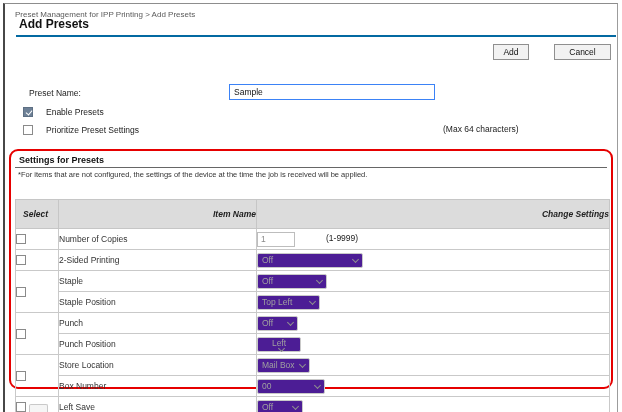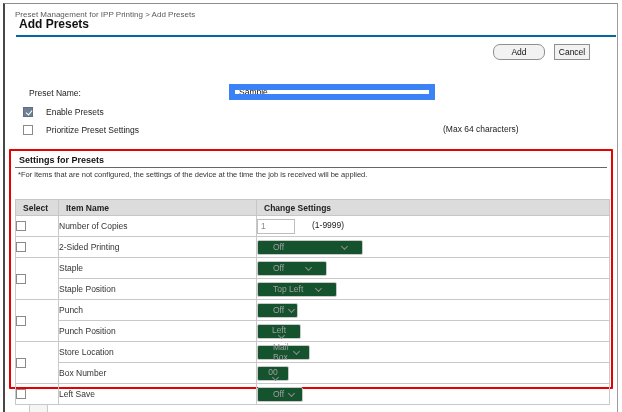--- a/index.html
+++ b/index.html
@@ -16,84 +16,84 @@
   .page-title{
     position:absolute;left:11px;top:13px;width:597px;margin:0;
     font-size:12px;font-weight:bold;color:#111;
     padding:0 0 4px 3px;border-bottom:2px solid #0369a1;
   }
   .btn{
     position:absolute;height:16px;font-size:8.5px;line-height:14px;text-align:center;
     background:#f2f2f2;border:1px solid #8f8f8f;color:#111;padding:0;
     font-family:"Liberation Sans",sans-serif;box-sizing:border-box;cursor:pointer;
   }
-  .btn-add{left:488px;top:40px;width:52px;border-radius:7px;}
-  .btn-cancel{left:549px;top:40px;width:36px;}
+  .btn-add{left:488px;top:40px;width:36px;}
+  .btn-cancel{left:549px;top:40px;width:57px;}
   .secbar{
     position:absolute;left:7px;top:59px;width:597px;height:15px;box-sizing:border-box;
     background:var(--section-bar-bg,#e4e4e4);font-size:8.5px;font-weight:bold;color:#111;
     line-height:15px;padding-left:7px;
   }
   .flabel{position:absolute;font-size:8.5px;color:#222;}
   .lbl-preset-name{left:24px;top:84px;}
   .inp-preset-name{
     position:absolute;left:224px;top:80px;width:206px;height:16px;box-sizing:border-box;
-    border:6px solid #3b82f6;font-size:8.5px;padding:0 4px;color:#111;
+    border:1px solid #3b82f6;font-size:8.5px;padding:0 4px;color:#111;
     font-family:"Liberation Sans",sans-serif;
   }
   .lbl-max{left:438px;top:84px;margin-top:36px;}
   .cbrow{position:absolute;display:flex;align-items:center;gap:13px;font-size:8.5px;color:#222;}
   .cbrow-enable{left:18px;top:103px;}
   .cbrow-prioritize{left:18px;top:121px;}
   .cb{width:10px;height:10px;border:1px solid #8a8a8a;background:#fff;box-sizing:border-box;position:relative;cursor:pointer;}
   .cb.checked{background:var(--checked-checkbox,#6d8096);border-color:#5d6f83;}
   .cb.checked::after{
     content:"";position:absolute;left:2.5px;top:0.5px;width:3px;height:5px;
     border-right:1.5px solid #fff;border-bottom:1.5px solid #fff;transform:rotate(40deg);
   }
   .redbox{
     position:absolute;left:4px;top:145px;width:604px;height:240px;box-sizing:border-box;
-    border:2px solid var(--accent-border,#e60000);border-radius:1px;padding:2px 3px;
+    border:2px solid var(--accent-border,#e60000);border-radius:9px;padding:2px 3px;
     background:#fff;
   }
   .settings-title{
     font-size:9px;font-weight:bold;color:#111;margin:0 1px;
     padding:2px 0 2px 4px;border-bottom:1px solid #666;
   }
   .note{font-size:7.5px;color:#333;padding:2px 0 20px 4px;}
   table.settings{
     border-collapse:collapse;table-layout:fixed;width:594px;margin-left:1px;
   }
   table.settings th{
-    background:var(--table-header-bg,#dcdcdc);height:16px;text-align:left;
+    background:var(--table-header-bg,#dcdcdc);height:29px;text-align:left;
     font-size:8.5px;font-weight:bold;color:#222;padding:0 0 0 7px;
-    border:1px solid #c6c6c6;box-sizing:border-box;
-  }
-  table.settings th + th{border-left:1px solid #fbfbfb;}
+    border:1px solid #c6c6c6;box-sizing:border-box;font-style:italic;
+  }
+  table.settings th + th{border-left:1px solid #fbfbfb;text-align:right;}
   table.settings td{
     border:1px solid #c9c9c9;height:21px;padding:0;font-size:8.5px;box-sizing:border-box;
   }
   tr.dashed td{border-bottom-style:dashed;}
   td.sel-cell{padding-left:8px;}
   td.name-cell{padding-left:10px;color:#333;}
   td.ctrl-cell{padding-left:5px;}
   .sel{
     display:inline-flex;align-items:center;justify-content:space-between;box-sizing:border-box;
-    height:15px;background:#14532d;border:1px solid #c9c9c9;border-radius:2px;
-    color:#a0a0a0;font-size:8.5px;padding:0 15px;vertical-align:middle;cursor:default;
+    height:15px;background:#4c1d95;border:1px solid #c9c9c9;border-radius:2px;
+    color:#a0a0a0;font-size:8.5px;padding:0 4px;vertical-align:middle;cursor:default;
   }
   .chev{
     width:4px;height:4px;border-right:1px solid #8f8f8f;border-bottom:1px solid #8f8f8f;
     transform:rotate(45deg);margin-left:5px;margin-top:-2px;flex:none;
   }
   .num-input{
     width:38px;height:15px;border:1px solid #bdbdbd;font-size:8.5px;color:#8a8a8a;
     padding:0 3px;box-sizing:border-box;font-family:"Liberation Sans",sans-serif;vertical-align:middle;
   }
-  .suffix{font-size:8.5px;color:#222;margin-left:5px;padding-left:12px;}
+  .suffix{font-size:8.5px;color:#222;margin-left:19px;padding-left:12px;}
   .cutoff{
     position:absolute;left:24px;top:400px;width:17px;height:12px;
     border:1px solid #c9c9c9;border-bottom:none;border-radius:2px 2px 0 0;background:#f5f5f5;
   }
 </style>
 </head>
 <body>
 
 <div class="win">
 
@@ -157,21 +157,21 @@
               <div class="cb"></div>
             </td>
             <td class="name-cell">Staple</td>
             <td class="ctrl-cell"><div class="sel" style="width: 70px;">
                 <span>Off</span>
                 <span class="chev"></span>
               </div></td>
           </tr>
           <tr>
             <td class="name-cell">Staple Position</td>
-            <td class="ctrl-cell"><div class="sel" style="width: 80px;">
+            <td class="ctrl-cell"><div class="sel" style="width: 63px;">
                 <span>Top Left</span>
                 <span class="chev"></span>
               </div></td>
           </tr>
           <tr class="dashed">
             <td class="sel-cell" rowspan="2">
               <div class="cb"></div>
             </td>
             <td class="name-cell">Punch</td>
             <td class="ctrl-cell"><div class="sel" style="width: 41px;">
@@ -191,21 +191,21 @@
               <div class="cb"></div>
             </td>
             <td class="name-cell">Store Location</td>
             <td class="ctrl-cell"><div class="sel" style="width: 53px;">
                 <span>Mail Box</span>
                 <span class="chev"></span>
               </div></td>
           </tr>
           <tr>
             <td class="name-cell">Box Number</td>
-            <td class="ctrl-cell"><div class="sel" style="width: 26px; flex-direction: column;">
+            <td class="ctrl-cell"><div class="sel" style="width: 68px;">
                 <span>00</span>
                 <span class="chev"></span>
               </div></td>
           </tr>
           <tr>
             <td class="sel-cell" rowspan="1">
               <div class="cb"></div>
             </td>
             <td class="name-cell">Left Save</td>
             <td class="ctrl-cell"><div class="sel" style="width: 46px;">

